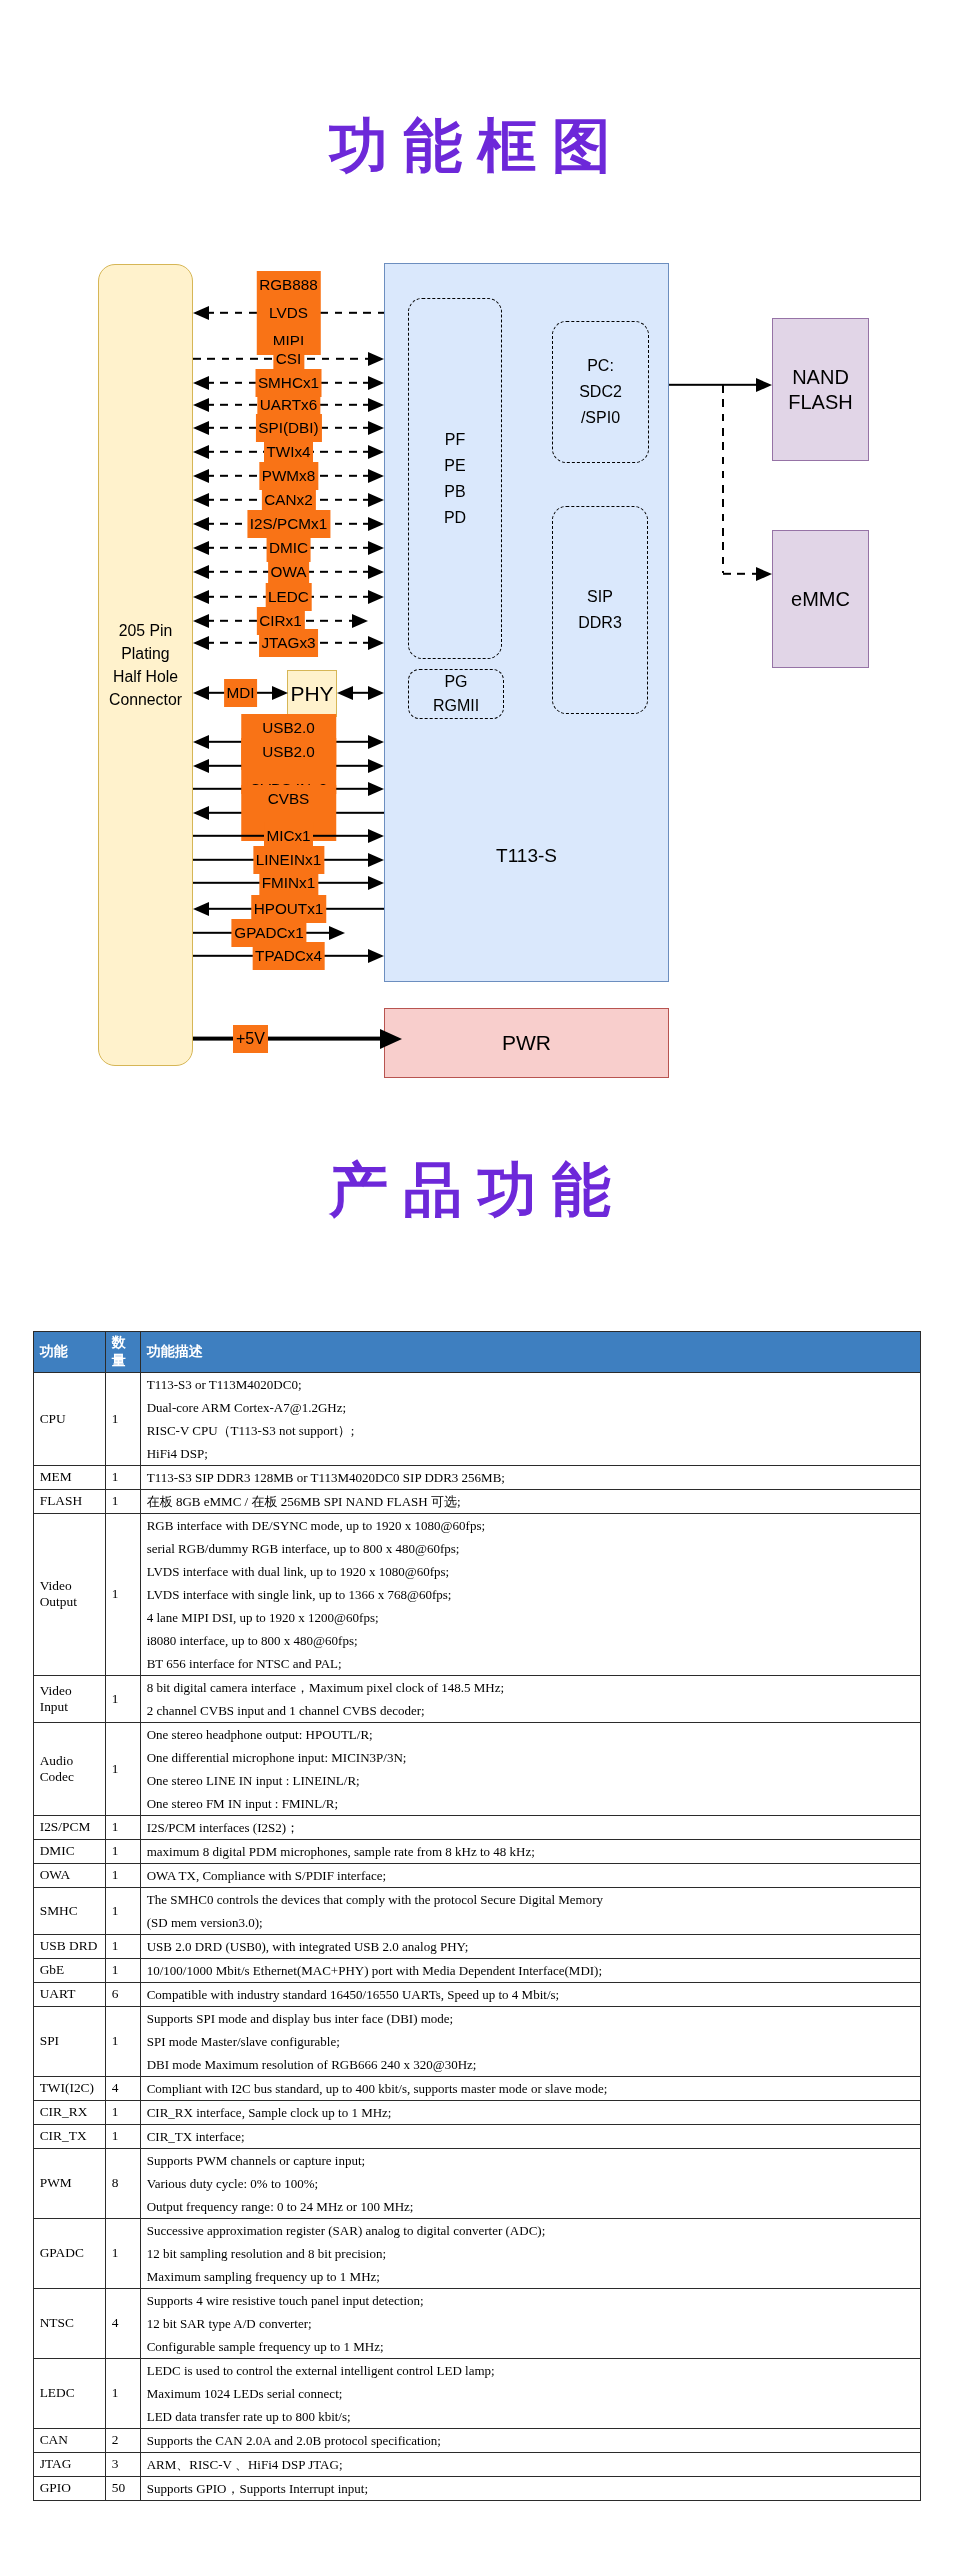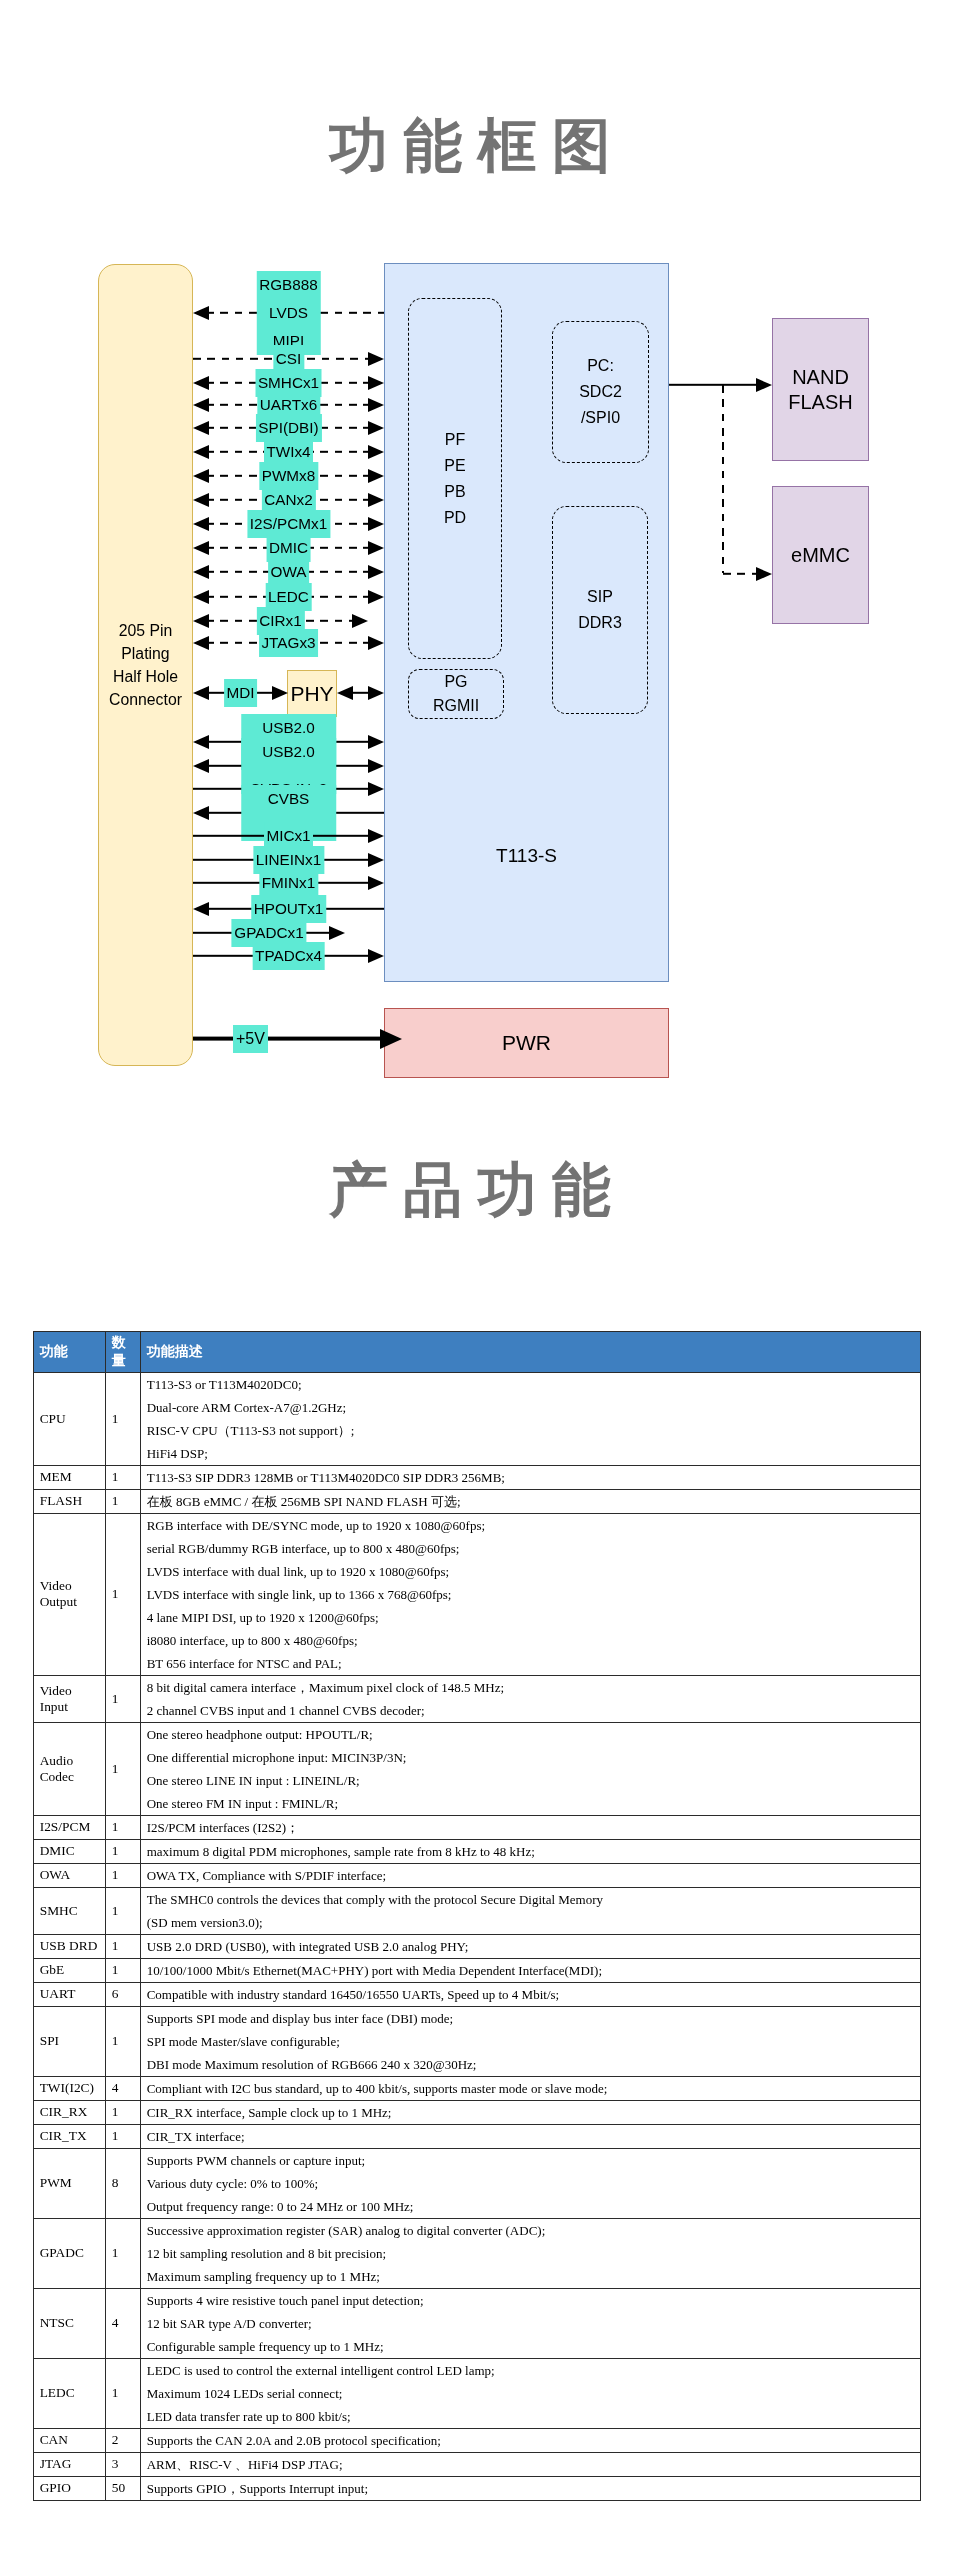--- a/index.html
+++ b/index.html
@@ -1,53 +1,53 @@
 <!DOCTYPE html>
 <html><head>
 <meta charset="utf-8">
 <style>
   html,body{margin:0;padding:0;background:#fff;}
   .page{position:relative;width:955px;height:2576px;background:#ffffff;overflow:hidden;
         font-family:"Liberation Sans","DejaVu Sans",sans-serif;color:#000;}
   .big-title{position:absolute;left:0;width:955px;text-align:center;font-weight:700;
-             font-size:59px;letter-spacing:15.3px;color:#737373;white-space:nowrap;}
+             font-size:59px;letter-spacing:15.3px;color:#6d28d9;white-space:nowrap;}
   #title1{top:107px;}
   #title2{top:1151px;}
 
   
   .blk{position:absolute;box-sizing:border-box;display:flex;align-items:center;justify-content:center;
        text-align:center;}
   .preline{white-space:pre-line;}
   .connector{left:98px;top:264px;width:95px;height:802px;background:#FFF2CC;border:1.9px solid #D6B656;
              border-radius:17px;font-size:15.8px;line-height:23px;}
   .chip{left:384px;top:263px;width:285px;height:719px;background:#DAE8FC;border:1.4px solid #6C8EBF;}
   .chip-label{position:absolute;left:384px;top:845px;width:285px;text-align:center;font-size:19px;}
   .dashbox{border:1.9px dashed #000;border-radius:14.3px;background:transparent;font-size:16px;line-height:26px;}
   .gpio-bank{left:408px;top:298px;width:94px;height:361px;}
   .sdc{left:552px;top:321px;width:97px;height:142px;}
   .ddr{left:552px;top:506px;width:96px;height:208px;}
   .rgmii{left:408px;top:669px;width:96px;height:50px;border-radius:11.5px;line-height:24px;}
   .phy{left:287px;top:670px;width:50px;height:47px;background:#FFF2CC;border:1.9px solid #D6B656;font-size:21px;}
   .mem{background:#E1D5E7;border:1.9px solid #9673A6;font-size:20px;line-height:25px;}
   .nand{left:772px;top:318px;width:97px;height:143px;}
-  .emmc{left:772px;top:486px;width:97px;height:138px;}
+  .emmc{left:772px;top:530px;width:97px;height:138px;}
   .pwr{left:384px;top:1008px;width:285px;height:70px;background:#F8CECC;border:1.9px solid #B85450;font-size:21px;}
 
   
   .sig{position:absolute;height:23px;}
   .ln{position:absolute;top:50%;height:2.4px;transform:translateY(-50%);background:#000;}
   .ln.dashed{background:repeating-linear-gradient(90deg,#000 0 7.6px,transparent 7.6px 14.3px);}
   .vln{position:absolute;width:2.4px;background:repeating-linear-gradient(180deg,#000 0 7.6px,transparent 7.6px 14.3px);}
   .ah{position:absolute;top:50%;width:0;height:0;transform:translateY(-50%);
       border-top:7.6px solid transparent;border-bottom:7.6px solid transparent;}
   .ah.l{left:0;border-right:16px solid #000;}
   .ah.r{right:0;border-left:16px solid #000;}
   .ah.big{border-top-width:10.5px;border-bottom-width:10.5px;}
   .ah.big.r{border-left-width:22px;}
-  .lb{position:absolute;left:50%;top:50%;transform:translate(-50%,-50%);background:#5eead4;
+  .lb{position:absolute;left:50%;top:50%;transform:translate(-50%,-50%);background:#f97316;
       padding:0 2.9px;font-size:15.3px;line-height:28px;text-align:center;white-space:pre-line;}
   .lb.left-pos{left:40px;transform:translate(0,-50%);font-size:16px;}
   .thick{height:4.8px;}
 
   
   #ftable{position:absolute;left:33px;top:1331px;width:888px;border-collapse:collapse;
           font-family:"Liberation Serif","DejaVu Serif",serif;color:#000;
           border:1.9px solid #1a1a1a;table-layout:fixed;}
   #ftable th{background:#3e7fc0;color:#fff;text-align:left;font-size:14px;font-weight:700;
              padding:1.9px 5.7px;border:1px solid #2b2b2b;height:18px;}

